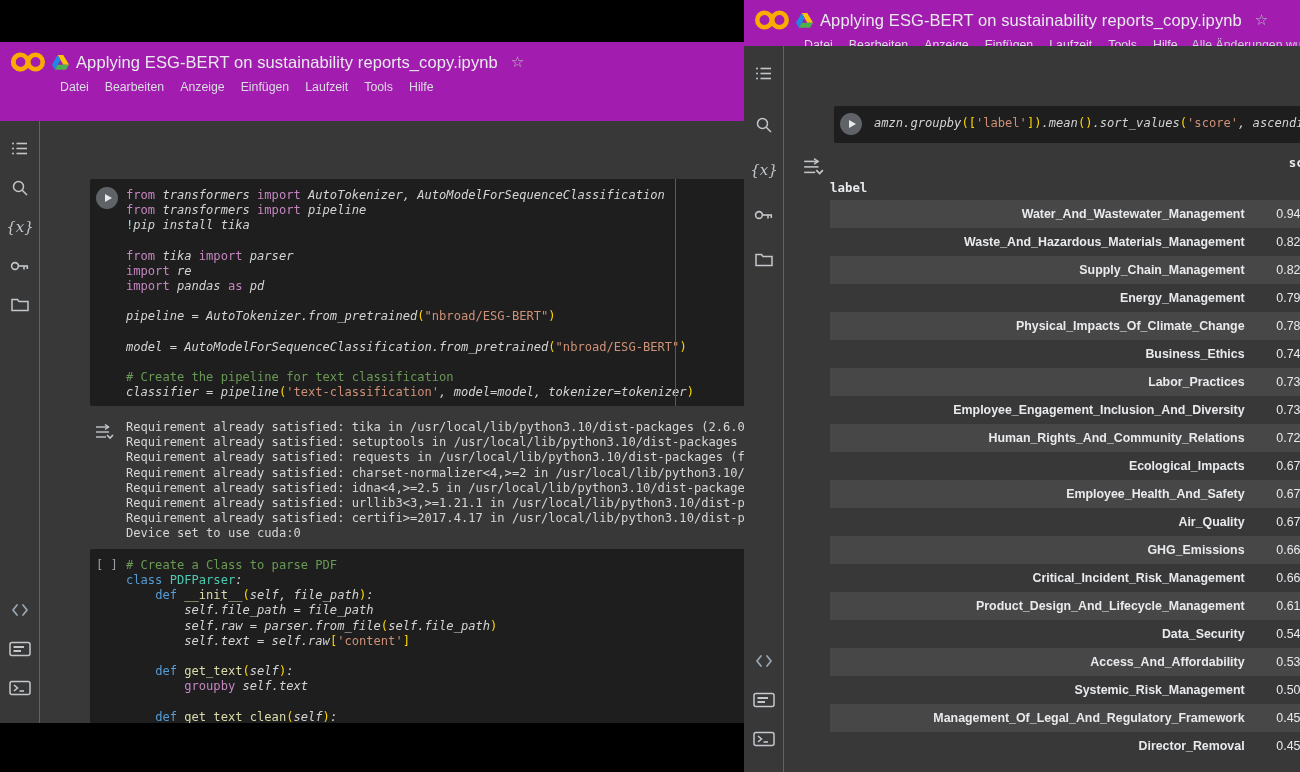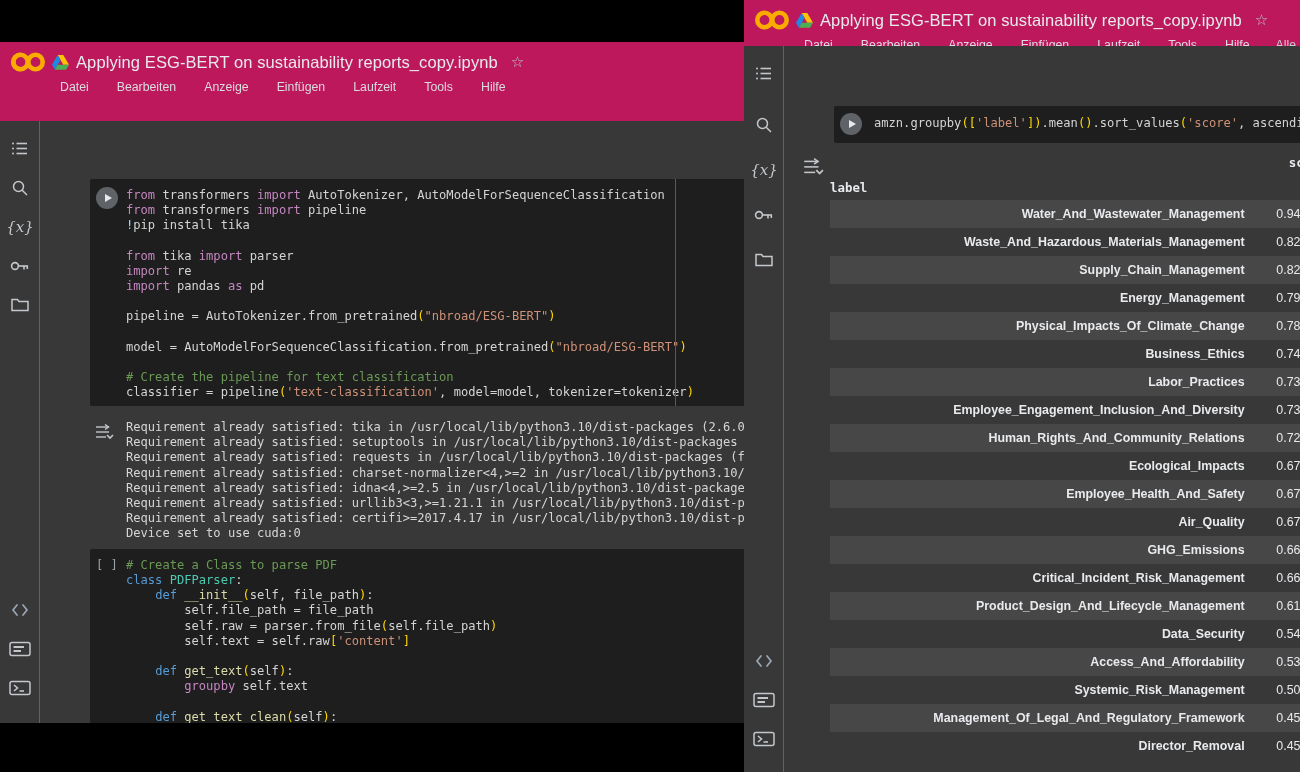--- a/index.html
+++ b/index.html
@@ -5,38 +5,38 @@
   * { box-sizing: border-box; margin: 0; padding: 0; }
   html, body {
     width: 1300px; height: 772px;
     background: #000;
     overflow: hidden;
     font-family: "Liberation Sans", sans-serif;
   }
   .stage { position: relative; width: 1300px; height: 772px; background: #000; }
 
   
-  .colab-win { position: absolute; background: #be185d; overflow: hidden; }
+  .colab-win { position: absolute; background: #a21caf; overflow: hidden; }
   .titlebar {
     display: flex; align-items: center; gap: 0px;
     padding: 6px 0 0 0; height: 34px;
   }
   .co-logo {
     width: 40px; height: 26px; margin-left: 8px; margin-right: 4px;
     position: relative; flex: none;
   }
   .co-logo svg { display: block; }
   .drive-icon { width: 17px; height: 15px; flex: none; margin-right: 7px; }
   .doc-title {
     color: #e8eaed; font-size: 16.5px; white-space: nowrap;
     letter-spacing: .1px;
   }
   .star-icon { color: #bdc1c6; font-size: 15px; margin-left: 13px; flex: none; }
 
-  .menubar { display: flex; align-items: center; gap: 12px; height: 22px; }
+  .menubar { display: flex; align-items: center; gap: 0px; height: 22px; }
   .menubar .mi {
     color: #dadce0; font-size: 12.3px; padding: 0 8px; white-space: nowrap;
   }
   .menubar .savednote {
     color: #c9ccd1; font-size: 12.3px; text-decoration: underline;
     margin-left: 6px; white-space: nowrap;
   }
 
   .toolbar {
     display: flex; align-items: center; height: 30px;
@@ -84,21 +84,21 @@
     white-space: pre; margin: 0; padding: 9px 0 9px 0;
   }
   .k  { color: #c586c0; }   
   .kd { color: #569cd6; text-align: right; }   
   .fn { color: #dcdcaa; text-align: center; }   
   .cls{ color: #4ec9b0; }
   .st { color: #ce9178; }   
   .cm { color: #6a9955; }   
   .pn { color: #ffd700; }   
   .vr { color: #9cdcfe; }
-  .wt { color: #d4d4d4; }
+  .wt { color: #d4d4d4; font-style: italic; }
 
   .codeguide { position:absolute; top:0; bottom:0; width:1px; background:#5a5a5a; }
 
   
   .output { position: relative; }
   .outicon {
     position: absolute; left: -32px; top: 4px; width: 20px; height: 20px; color: #c3c7cb;
   }
   pre.outtext {
     font-family: "DejaVu Sans Mono", "Liberation Mono", monospace;

